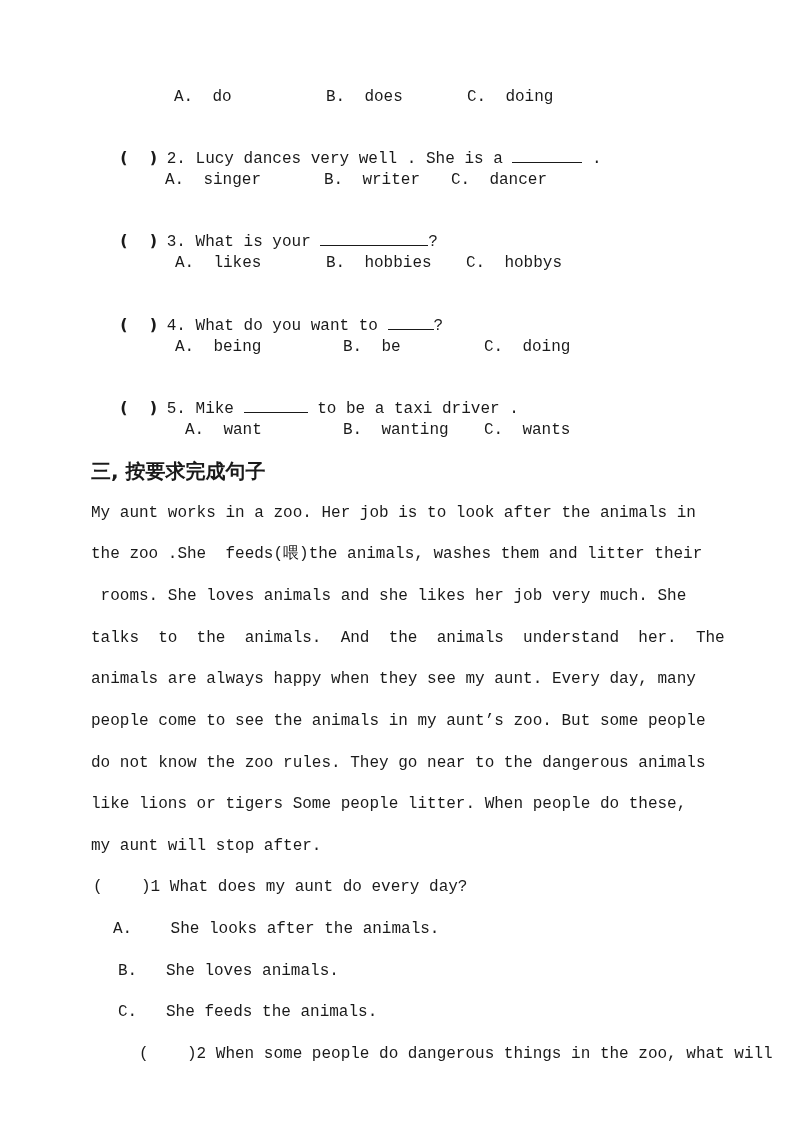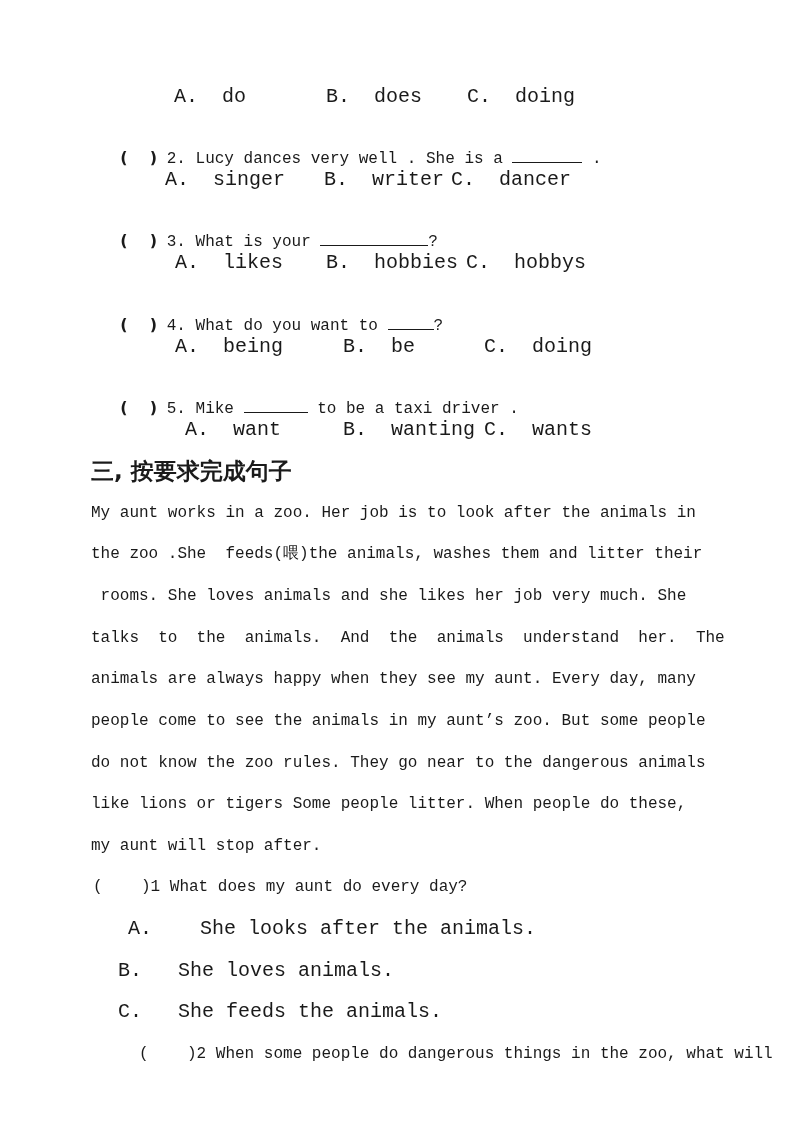--- a/index.html
+++ b/index.html
@@ -1,22 +1,22 @@
 <!DOCTYPE html>
 <html><head>
 <meta charset="utf-8">
 <style>
   html, body { margin: 0; padding: 0; background: #ffffff; }
   body { width: 793px; height: 1122px; position: relative; overflow: hidden;
          font-family: "Liberation Mono", "DejaVu Sans Mono", monospace; color: #1a1a1a; }
   .line { position: absolute; font-size: 16px; line-height: 20px; white-space: pre; }
   .paren { font-family: "DejaVu Sans", sans-serif; font-weight: bold; font-size: 16px; }
   .blank { display: inline-block; border-bottom: 1px solid #1a1a1a; height: 14px; vertical-align: baseline; }
-  .opt { position: absolute; font-size: 20px; line-height: 20px; white-space: pre; }
-  .heading { position: absolute; font-family: "DejaVu Sans", sans-serif; font-weight: bold; font-size: 23px; line-height: 22px; }
+  .opt { position: absolute; font-size: 16px; line-height: 20px; white-space: pre; }
+  .heading { position: absolute; font-family: "DejaVu Sans", sans-serif; font-weight: bold; font-size: 20px; line-height: 22px; }
   .para { position: absolute; left: 91px; width: 612px; font-size: 16px; line-height: 20px; white-space: pre; }
 </style>
 </head>
 <body>
 
 <div class="opt" style="left:174px; top:87px;">A.  do</div>
 <div class="opt" style="left:326px; top:87px;">B.  does</div>
 <div class="opt" style="left:467px; top:87px;">C.  doing</div>
 
 <div class="line" style="left:101px; top:128px;">
@@ -53,16 +53,16 @@
 <div class="para" style="top:544px;">the zoo .She  feeds(喂)the animals, washes them and litter their</div>
 <div class="para" style="top:586px;"> rooms. She loves animals and she likes her job very much. She</div>
 <div class="para" style="top:628px;">talks  to  the  animals.  And  the  animals  understand  her.  The</div>
 <div class="para" style="top:669px;">animals are always happy when they see my aunt. Every day, many</div>
 <div class="para" style="top:711px;">people come to see the animals in my aunt’s zoo. But some people</div>
 <div class="para" style="top:753px;">do not know the zoo rules. They go near to the dangerous animals</div>
 <div class="para" style="top:794px;">like lions or tigers Some people litter. When people do these,</div>
 <div class="para" style="top:836px;">my aunt will stop after.</div>
 
 <div class="line" style="left:93px; top:877px;">(    )1 What does my aunt do every day?</div>
-<div class="opt" style="left:128px; top:919px;">A.    She looks after the animals.</div>
+<div class="opt" style="left:113px; top:919px;">A.    She looks after the animals.</div>
 <div class="opt" style="left:118px; top:961px;">B.   She loves animals.</div>
 <div class="opt" style="left:118px; top:1002px;">C.   She feeds the animals.</div>
 <div class="line" style="left:93px; top:1044px;margin-left:46px;">(    )2 When some people do dangerous things in the zoo, what will</div>
 
 </body></html>

